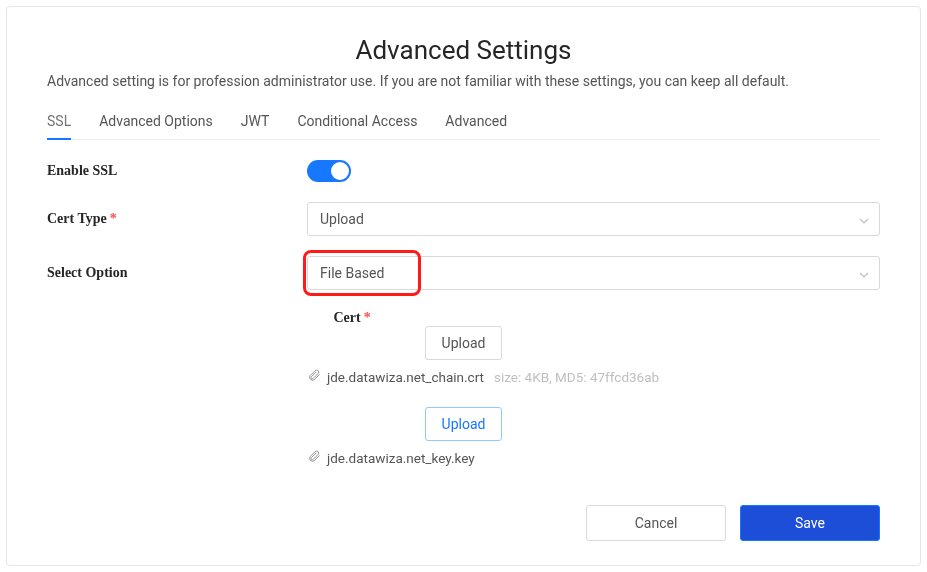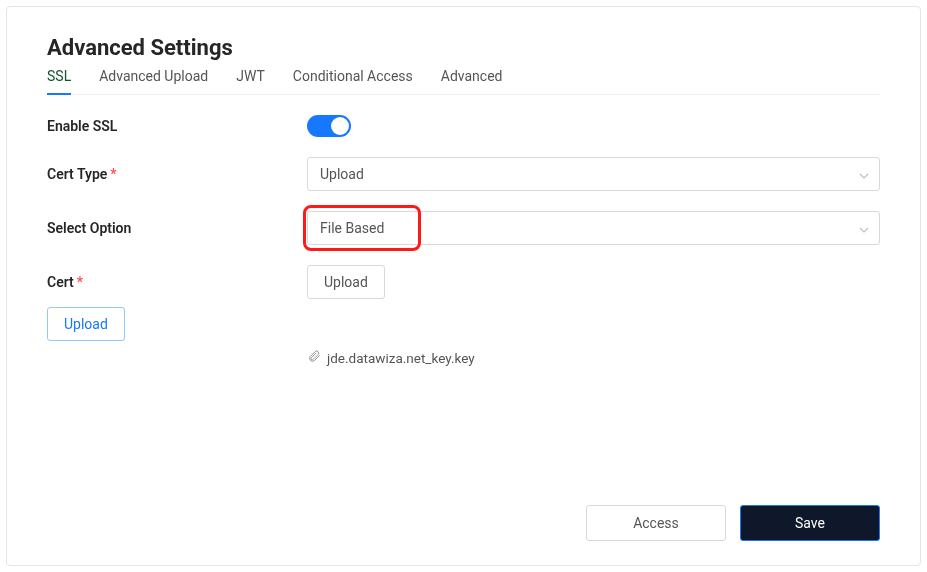--- a/index.html
+++ b/index.html
@@ -14,67 +14,70 @@
     }
     .panel {
       border: 1px solid #e5e5e5;
       border-radius: 4px;
       padding: 28px 40px 24px 40px;
       width: 915px;
       height: 560px;
       position: relative;
     }
     .title {
-      font-size: 22px;
-      font-weight: 700;
+      font-size: 26px;
+      font-weight: 400;
       color: #262626;
       margin-bottom: 8px;
+      text-align: center;
     }
     .subtitle {
       font-size: 14px;
       color: #555;
       margin-bottom: 24px;
     }
     .tabs {
       display: flex;
       gap: 28px;
       border-bottom: 1px solid #eee;
       margin-bottom: 20px;
     }
     .tab {
       padding: 0 0 10px 0;
       font-size: 14px;
       color: #555;
       cursor: pointer;
       position: relative;
     }
     .tab.active {
-      color: #14532d;
+      color: #737373;
     }
     .tab.active::after {
       content: "";
       position: absolute;
       left: 0;
       right: 0;
       bottom: -1px;
       height: 2px;
       background: #1677ff;
     }
     .form-row {
       display: flex;
       align-items: center;
       margin-bottom: 20px;
     }
     .form-row.with-file {
       margin-bottom: 8px;
+      flex-direction: column;
     }
     .label-col {
       width: 260px;
       font-size: 14px;
       color: #262626;
+      font-family: Liberation Serif, serif;
     }
     .label-col.bold {
       font-weight: 600;
     }
     .required {
       color: #ff4d4f;
       margin-left: 3px;
     }
     .control-col {
       flex: 1;
@@ -182,34 +185,35 @@
       align-items: center;
       justify-content: center;
     }
     .btn-default {
       border: 1px solid #d9d9d9;
       background: #fff;
       color: #555;
     }
     .btn-primary {
       border: 1px solid #1677ff;
-      background: #0f172a;
+      background: #1d4ed8;
       color: #fff;
     }
   </style>
 </head>
 <body>
 
 <div class="panel">
 
   <div class="title">Advanced Settings</div>
+  <div class="subtitle">Advanced setting is for profession administrator use. If you are not familiar with these settings, you can keep all default.</div>
 
   <div class="tabs">
     <div class="tab active">SSL</div>
-    <div class="tab">Advanced Upload</div>
+    <div class="tab">Advanced Options</div>
     <div class="tab">JWT</div>
     <div class="tab">Conditional Access</div>
     <div class="tab">Advanced</div>
   </div>
 
   <div class="form-row">
     <div class="label-col bold">Enable SSL</div>
     <div class="control-col">
       <div class="switch">
         <div class="switch-knob"></div>
@@ -249,33 +253,42 @@
   </div>
 
   <div class="form-row with-file">
     <div class="label-col bold">
       <span>Cert</span><span class="required">*</span>
     </div>
     <div class="control-col">
       <div class="upload-btn">Upload</div>
     </div>
   </div>
+  <div class="file-info">
+    <span class="paperclip">
+      <svg width="14" height="14" viewBox="0 0 24 24">
+          <path d="M21 11.5l-8.5 8.5a5 5 0 01-7-7L14 4.5a3.5 3.5 0 015 5L10.5 18a2 2 0 01-3-3l8-8" stroke="currentColor" stroke-width="1.6" fill="none" stroke-linecap="round"></path>
+        </svg>
+    </span>
+    <span class="filename">jde.datawiza.net_chain.crt</span>
+    <span class="meta"><span>size: </span><span>4KB</span><span>, MD5: </span><span>47ffcd36ab</span></span>
+  </div>
 
   <div class="form-row with-file">
     <div class="control-col">
       <div class="upload-btn primary">Upload</div>
     </div>
   </div>
   <div class="file-info">
     <span class="paperclip">
       <svg width="14" height="14" viewBox="0 0 24 24">
           <path d="M21 11.5l-8.5 8.5a5 5 0 01-7-7L14 4.5a3.5 3.5 0 015 5L10.5 18a2 2 0 01-3-3l8-8" stroke="currentColor" stroke-width="1.6" fill="none" stroke-linecap="round"></path>
         </svg>
     </span>
     <span class="filename">jde.datawiza.net_key.key</span>
   </div>
 
   <div class="button-row">
-    <div class="btn btn-default">Access</div>
+    <div class="btn btn-default">Cancel</div>
     <div class="btn btn-primary">Save</div>
   </div>
 
 </div>
 
 </body></html>

